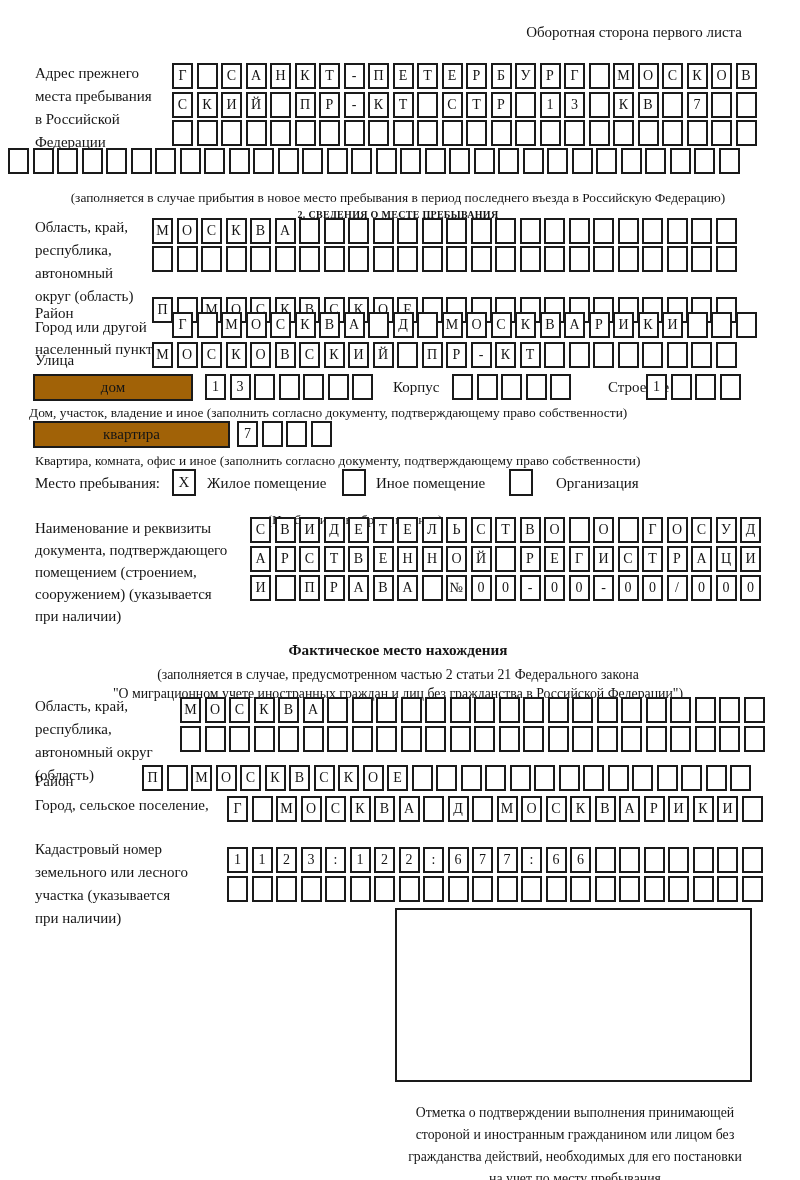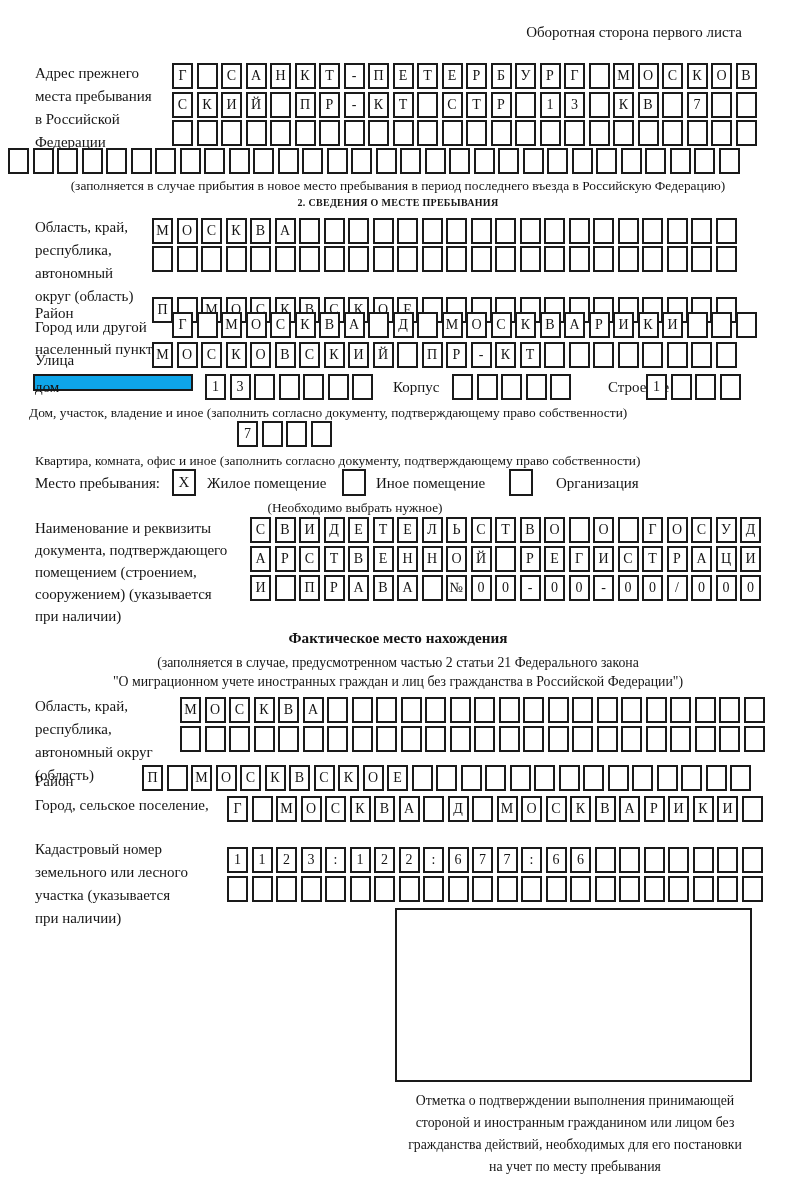--- a/index.html
+++ b/index.html
@@ -7,41 +7,41 @@
     position:relative;
     width:800px;height:1180px;
     background:#ffffff;
     font-family:"Liberation Serif","DejaVu Serif",serif;
     color:#151515;
     overflow:hidden;
   }
   .abs{position:absolute;}
   .note{font-size:15px;}
   .right{text-align:right;}
-  .center{text-align:center;}
+  .center{text-align:center;margin-top:12px;}
   .flabel{font-size:15px;line-height:23px;white-space:nowrap;}
   .flabel2{font-size:15px;line-height:22px;white-space:nowrap;}
   .caption{font-size:13.4px;line-height:17px;}
   .h-sec{font-size:10px;font-weight:bold;letter-spacing:.3px;}
   .h-sub{font-size:15.2px;font-weight:bold;}
   .boxrow{display:flex;gap:3.5px;}
   .cell{
     box-sizing:border-box;
     width:21px;height:26px;
     border:2px solid #1a1a1a;
     font-size:14px;line-height:22px;
     display:flex;align-items:center;justify-content:center;
     background:#fff;
   }
   .namedbox{
     box-sizing:border-box;
     border:2px solid #1a1a1a;
-    height:17px;line-height:23px;
-    font-size:15px;text-align:left;
-    background:#0ea5e9;
+    height:27px;line-height:23px;
+    font-size:15px;text-align:center;
+    background:#a16207;
   }
   .cb{
     box-sizing:border-box;
     width:24px;height:27px;
     border:2px solid #1a1a1a;
     font-size:15px;
     display:inline-flex;align-items:center;justify-content:center;
     vertical-align:middle;
     background:#fff;
   }
@@ -346,20 +346,21 @@
     </div>
   <div class="abs flabel" style="top:376px;left:608px">Строение</div>
   <div class="abs boxrow" style="top:374px;left:646px">
       <span class="cell">1</span>
       <span class="cell"></span>
       <span class="cell"></span>
       <span class="cell"></span>
     </div>
   <div class="abs caption" style="top:404px;left:29px;width:740px">Дом, участок, владение и иное (заполнить согласно документу, подтверждающему право собственности)</div>
 
+  <div class="abs namedbox" style="top:421px;left:33px;width:197px">квартира</div>
   <div class="abs boxrow" style="top:421px;left:237px">
       <span class="cell">7</span>
       <span class="cell"></span>
       <span class="cell"></span>
       <span class="cell"></span>
     </div>
   <div class="abs caption" style="top:452px;left:35px;width:740px">Квартира, комната, офис и иное (заполнить согласно документу, подтверждающему право собственности)</div>
 
   <div class="abs flabel" style="top:472px;left:35px">Место пребывания:</div>
   <div class="abs cb" style="top:469px;left:172px">X</div>

